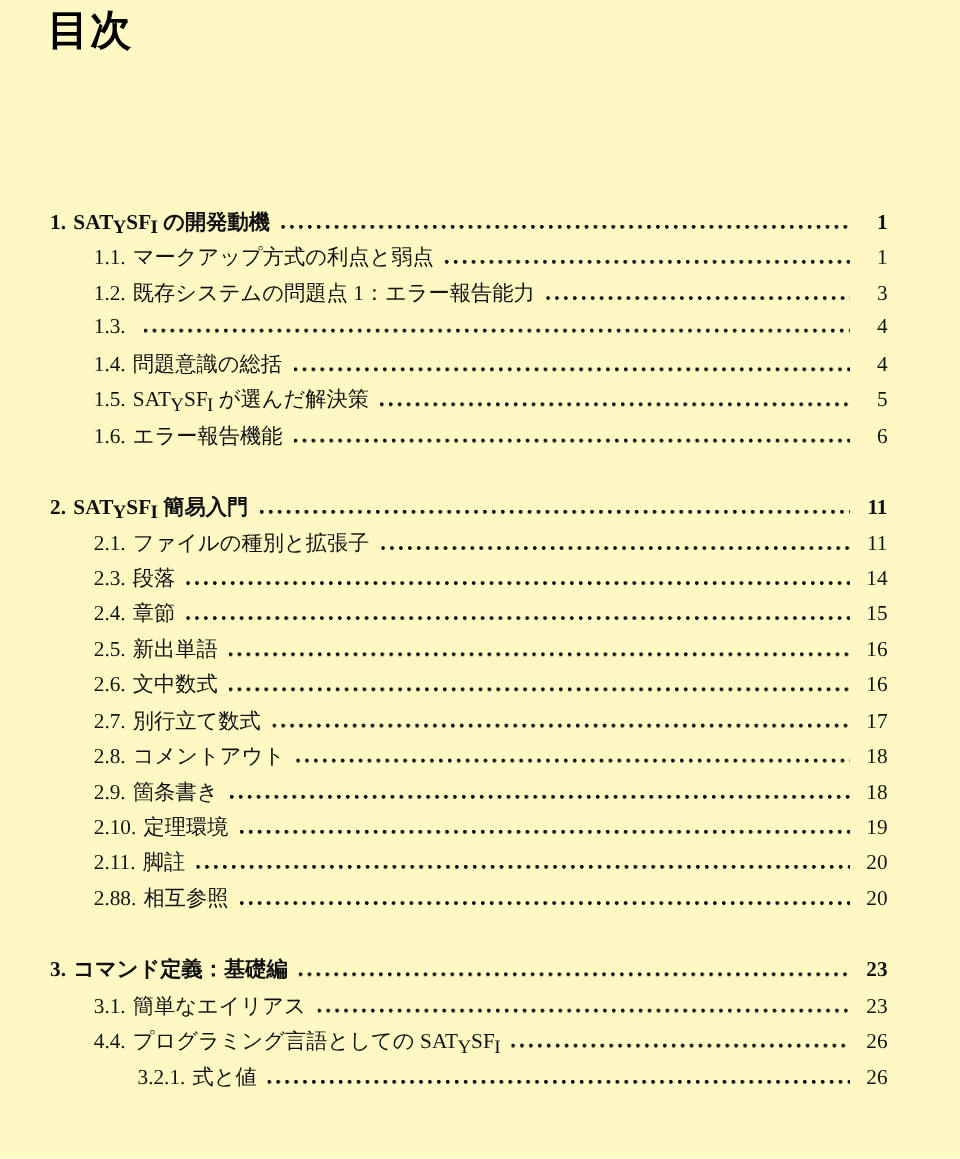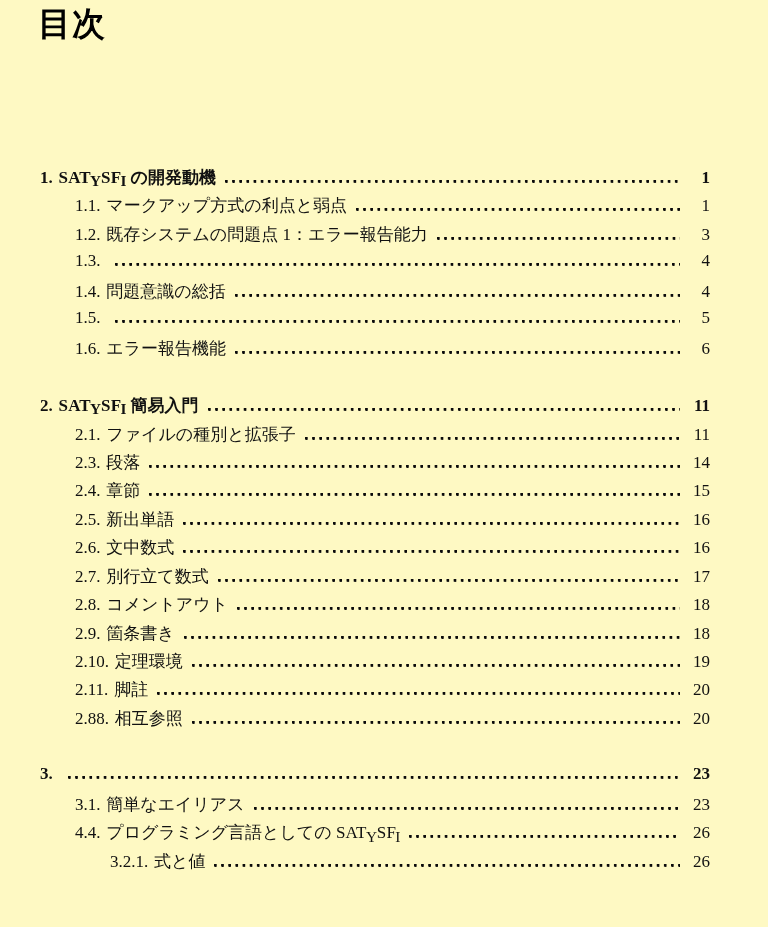--- a/index.html
+++ b/index.html
@@ -97,20 +97,21 @@
           <span class="toc-page">4</span>
         </div>
         <div class="toc-row lvl2">
           <span class="toc-num">1.4.</span>
           <span class="toc-title">問題意識の総括</span>
           <span class="toc-dots"></span>
           <span class="toc-page">4</span>
         </div>
         <div class="toc-row lvl2">
           <span class="toc-num">1.5.</span>
+          <span class="toc-title"><span class="satysfi-logo"><span>SAT</span><span class="dn">Y</span><span>SF</span><span class="dn">I</span></span> が選んだ解決策</span>
           <span class="toc-dots"></span>
           <span class="toc-page">5</span>
         </div>
         <div class="toc-row lvl2">
           <span class="toc-num">1.6.</span>
           <span class="toc-title">エラー報告機能</span>
           <span class="toc-dots"></span>
           <span class="toc-page">6</span>
         </div>
       </div>
@@ -184,20 +185,21 @@
         <div class="toc-row lvl2">
           <span class="toc-num">2.88.</span>
           <span class="toc-title">相互参照</span>
           <span class="toc-dots"></span>
           <span class="toc-page">20</span>
         </div>
       </div>
       <div class="toc-section">
         <div class="toc-row lvl1">
           <span class="toc-num">3.</span>
+          <span class="toc-title">コマンド定義：基礎編</span>
           <span class="toc-dots"></span>
           <span class="toc-page">23</span>
         </div>
         <div class="toc-row lvl2">
           <span class="toc-num">3.1.</span>
           <span class="toc-title">簡単なエイリアス</span>
           <span class="toc-dots"></span>
           <span class="toc-page">23</span>
         </div>
         <div class="toc-row lvl2">

